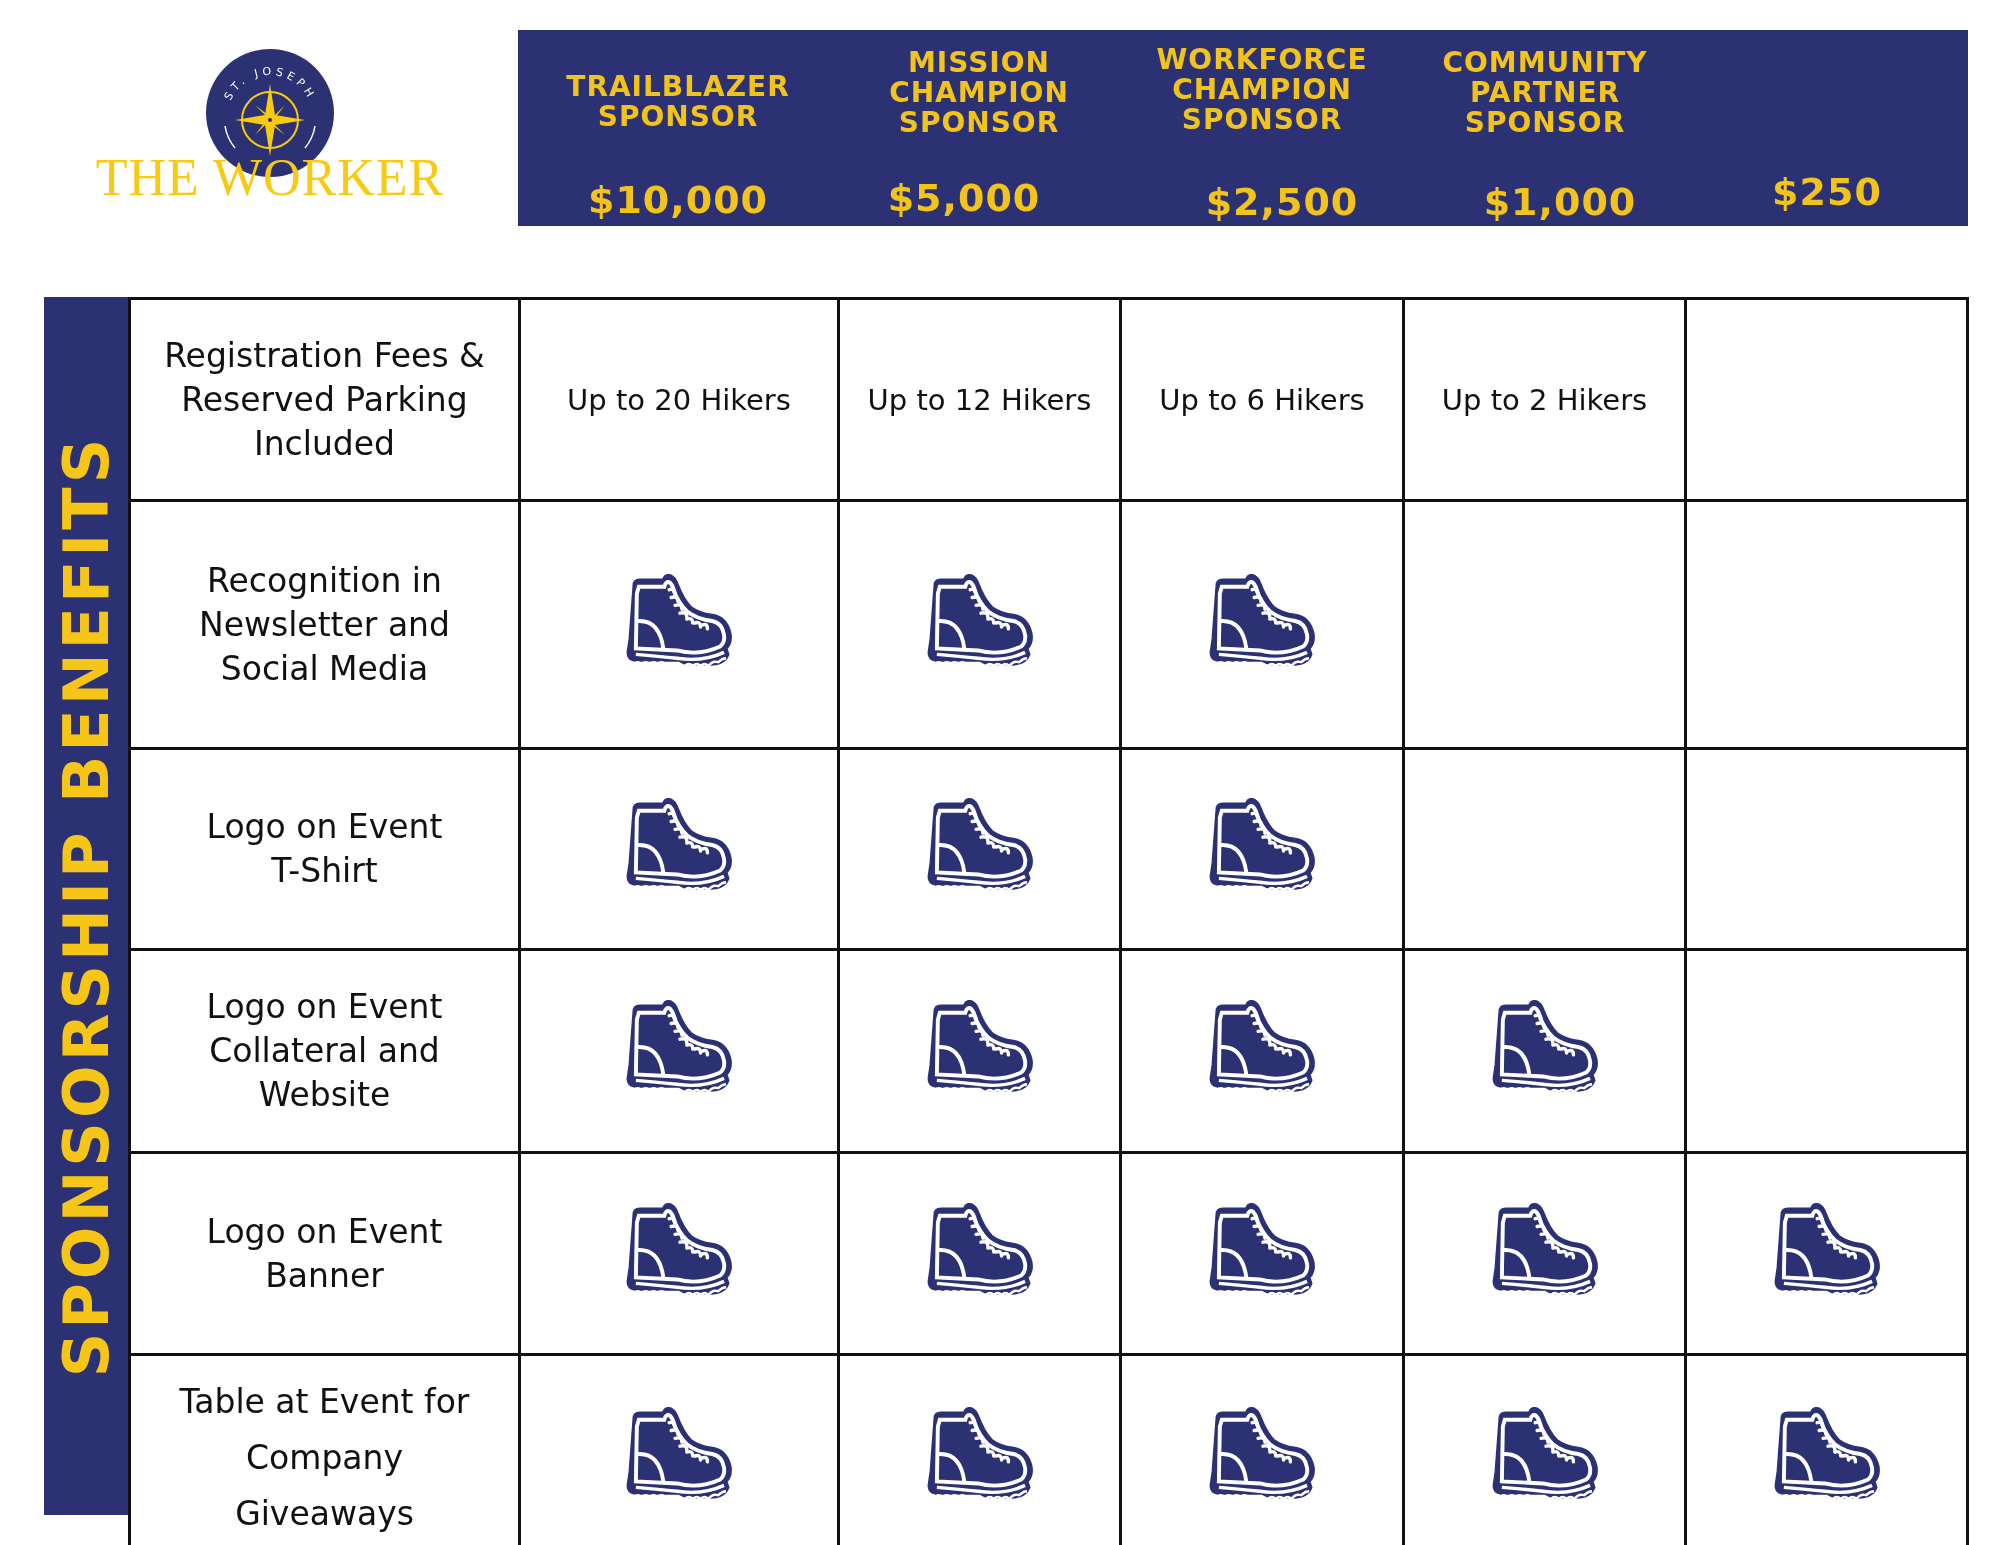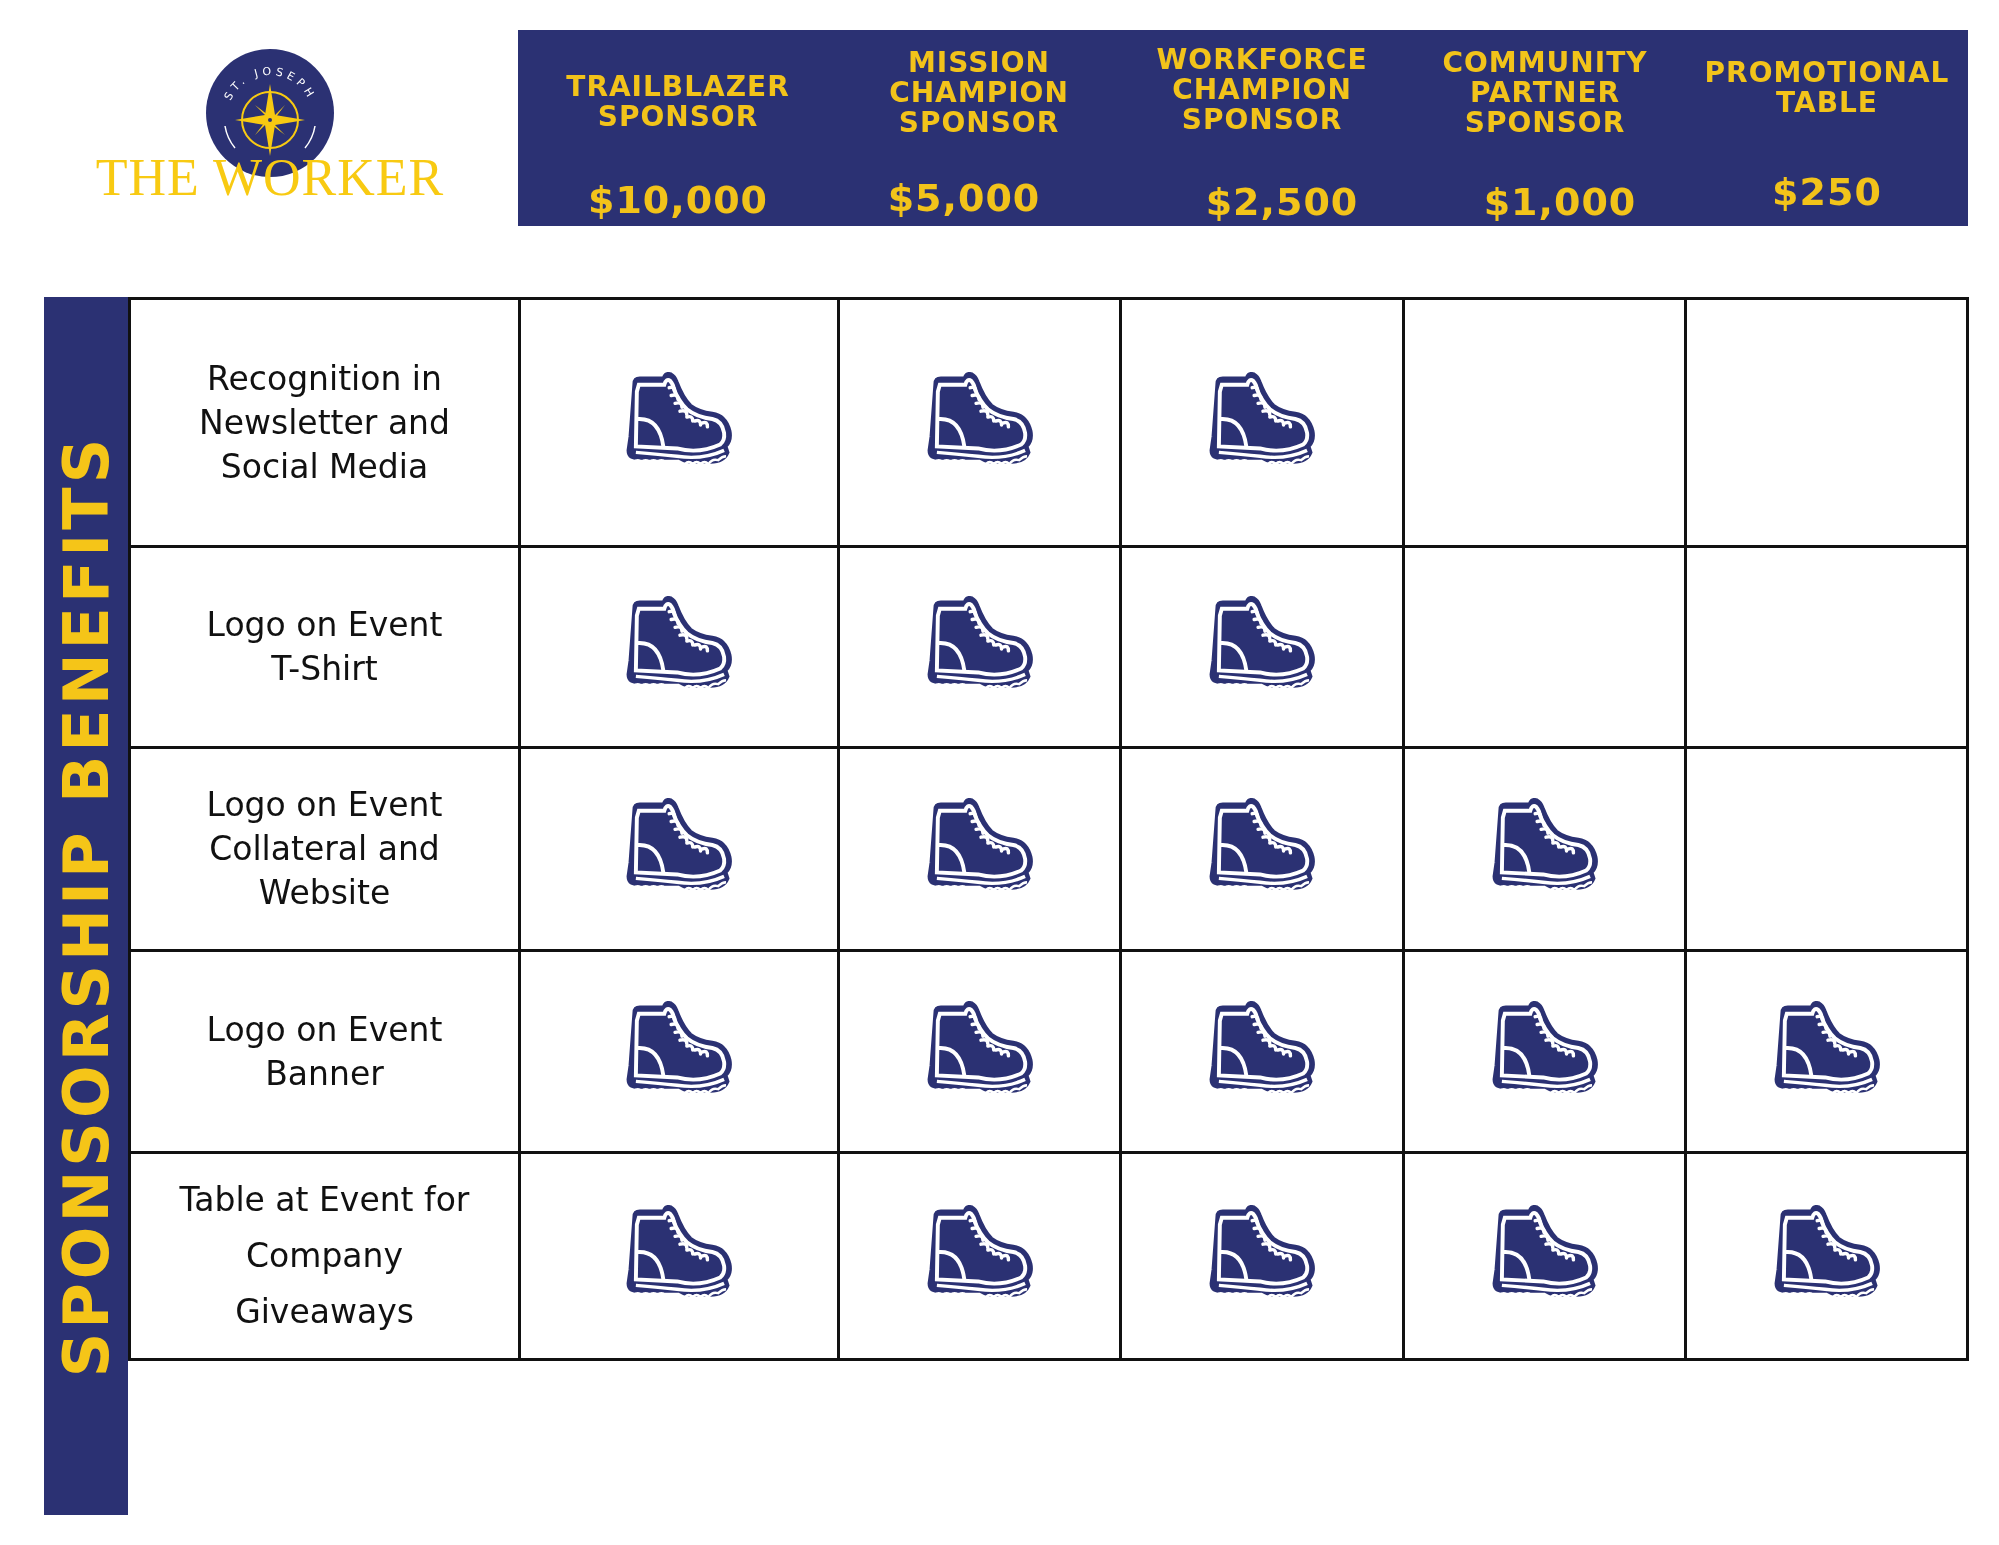--- a/index.html
+++ b/index.html
@@ -82,22 +82,20 @@
 SPONSOR</div>
     <div class="tier-price" style="top:150px; padding-left:40px">$2,500</div>
   </div>
   <div class="tier" style="width:282px">
     <div class="tier-name" style="top:18px">COMMUNITY
 PARTNER
 SPONSOR</div>
     <div class="tier-price" style="top:150px; padding-left:30px">$1,000</div>
   </div>
   <div class="tier" style="width:282px">
-    <div class="tier-name" style="top:28px">PROMOTIONAL
-TABLE</div>
     <div class="tier-price" style="top:140px">$250</div>
   </div>
 </div>
 
 <div class="side-banner">
   <div class="side-banner-text">SPONSORSHIP BENEFITS</div>
 </div>
 
 <svg width="0" height="0" style="position:absolute">
   <defs>
@@ -129,20 +127,30 @@
 <table class="benefits-table">
   <colgroup>
     <col style="width:390px">
       <col style="width:319px">
       <col style="width:282px">
     <col style="width:283px">
       <col style="width:282px">
       <col style="width:282px">
   </colgroup>
   <tbody id="benefits-body">
+      <tr style="height: 202px;">
+        <td class="row-label">Registration Fees &amp;
+Reserved Parking
+Included</td>
+        <td><span class="cell-text">Up to 20 Hikers</span></td>
+        <td><span class="cell-text">Up to 12 Hikers</span></td>
+        <td><span class="cell-text">Up to 6 Hikers</span></td>
+        <td><span class="cell-text">Up to 2 Hikers</span></td>
+        <td></td>
+      </tr>
       <tr style="height: 248px;">
         <td class="row-label">Recognition in
 Newsletter and
 Social Media</td>
         <td><svg class="boot" viewBox="0 0 120 100">
             <use href="#boot-shape"></use>
           </svg></td>
         <td><svg class="boot" viewBox="0 0 120 100">
             <use href="#boot-shape"></use>
           </svg></td>

